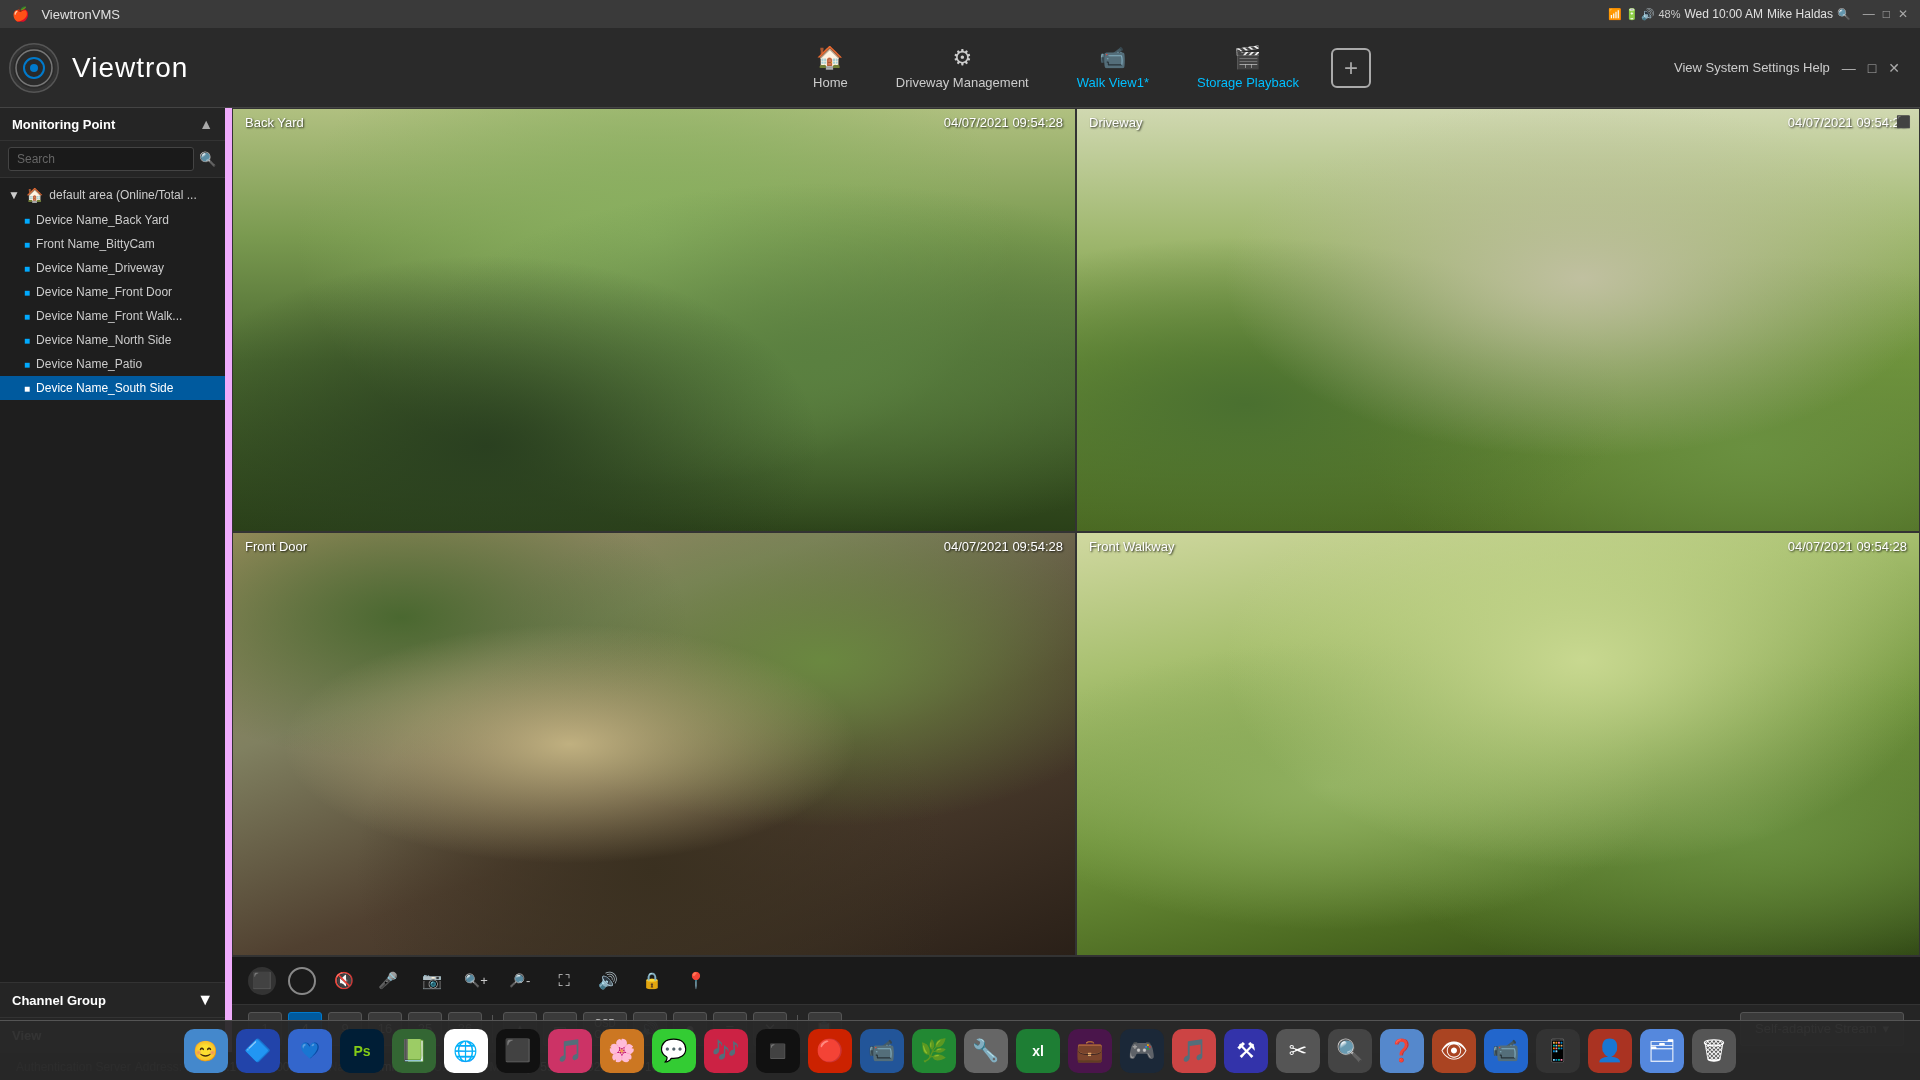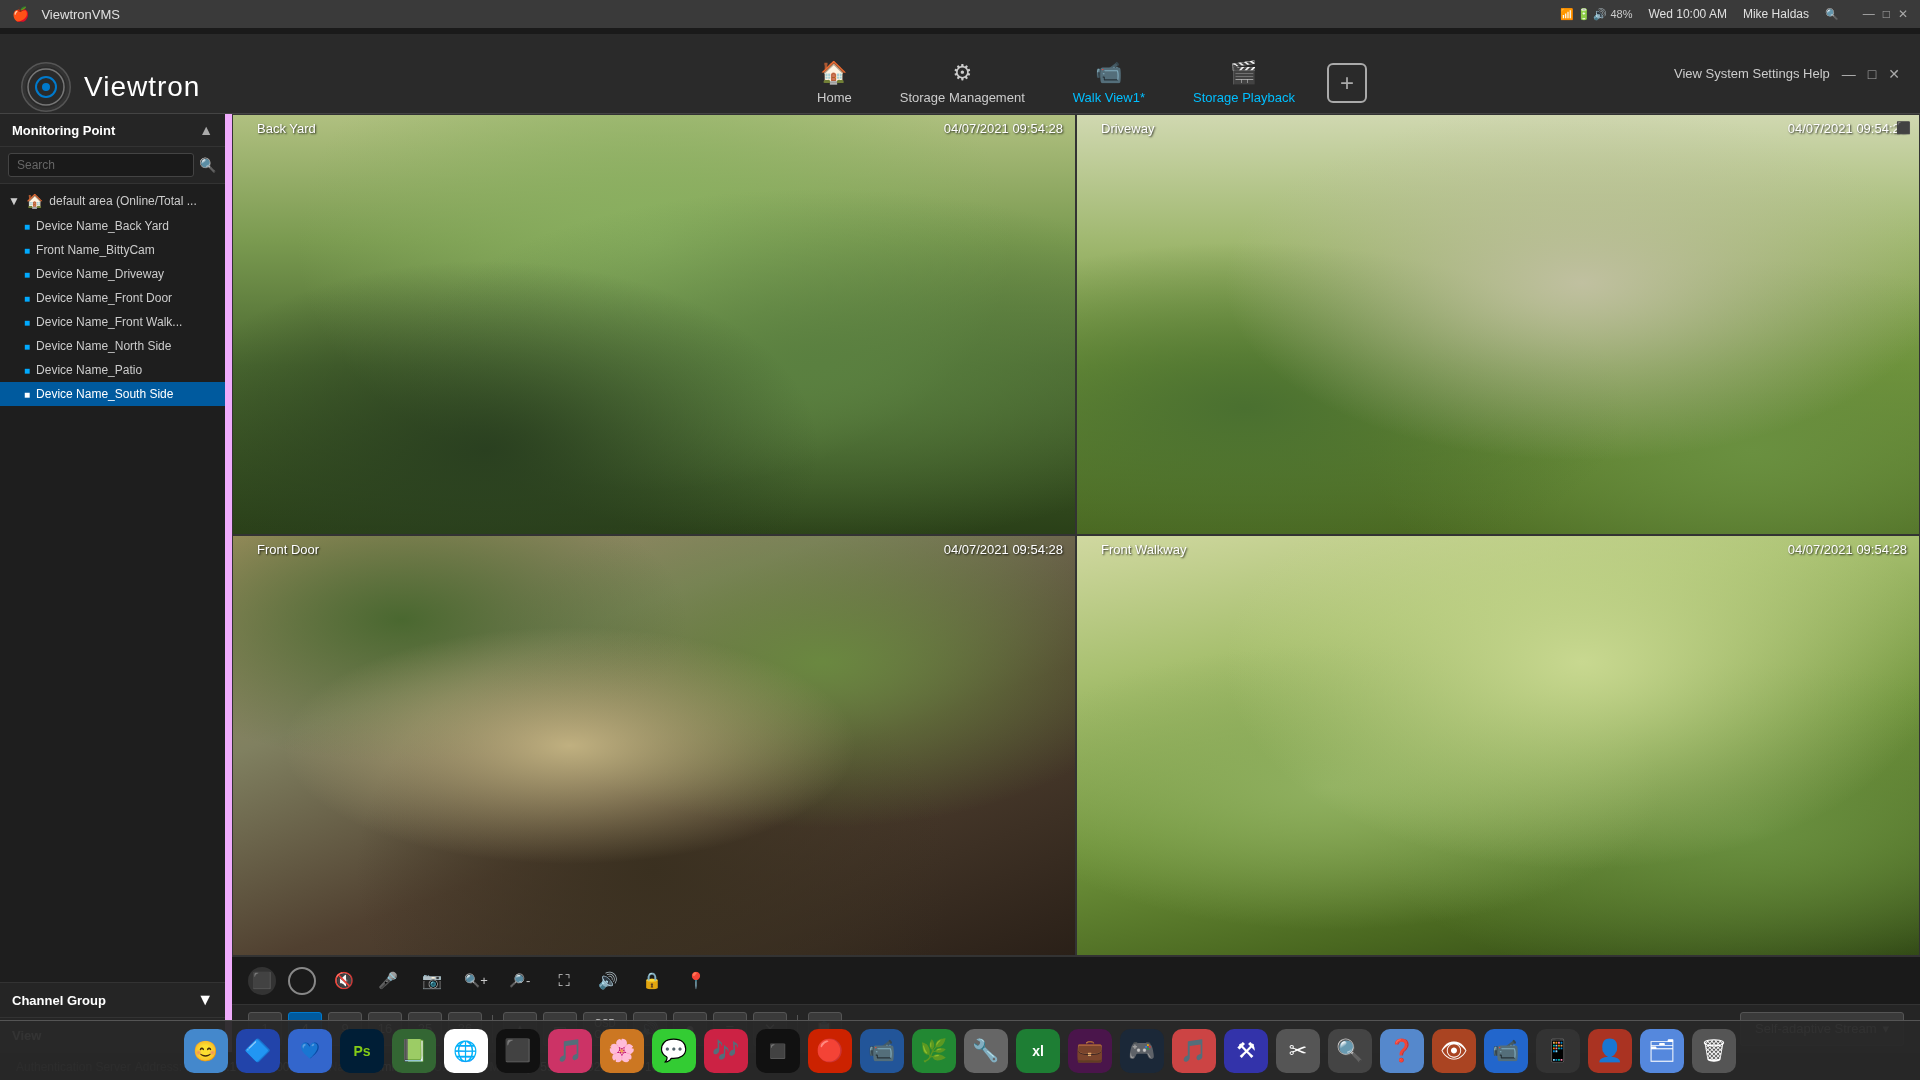--- a/index.html
+++ b/index.html
@@ -32,21 +32,21 @@
       color: #e0e0e0;
       font-weight: 500;
     }
     .titlebar-right {
       position: absolute;
       right: 12px;
       top: 0;
       height: 28px;
       display: flex;
       align-items: center;
-      gap: 16px;
+      gap: 4px;
       font-size: 11px;
       color: #ccc;
     }
     .titlebar-right .datetime {
       font-size: 12px;
       color: #e0e0e0;
     }
     .titlebar-right .username {
       font-size: 12px;
       color: #e0e0e0;
@@ -67,25 +67,24 @@
       font-size: 12px;
       color: #aaa;
       cursor: pointer;
     }
 
     
     .app-header {
       height: 80px;
       background: #2a2a2a;
       display: flex;
-      align-items: flex-end;
-      padding: 0 20px;
+      align-items: center;
+      padding: 0 8px;
       border-bottom: 1px solid #444;
       position: relative;
-      margin-top: 6px;
     }
     .logo-area {
       display: flex;
       align-items: center;
       gap: 12px;
       width: 240px;
     }
     .logo-icon {
       width: 52px;
       height: 52px;
@@ -300,21 +299,21 @@
       background: linear-gradient(160deg, #3a3a3a 0%, #6a6a6a 20%, #b0a080 35%, #8a7050 50%, #5a4a30 70%, #3a2a20 100%);
     }
     .video-cell-4 .video-bg-sim {
       width: 100%;
       height: 100%;
       background: linear-gradient(135deg, #4a7030 0%, #80a850 20%, #d0e0a0 40%, #c0d080 55%, #80a040 70%, #4a6a20 100%);
     }
     .cam-overlay-top {
       position: absolute;
       top: 0;
-      left: 12px;
+      left: 0;
       right: 0;
       display: flex;
       justify-content: space-between;
       align-items: center;
       padding: 6px 12px;
     }
     .cam-label-text {
       font-size: 13px;
       color: #fff;
       text-shadow: 1px 1px 2px rgba(0,0,0,0.8);
@@ -539,21 +538,21 @@
       <span class="logo-text">Viewtron</span>
     </div>
 
     <div class="nav-area">
       <div class="nav-item">
         <span class="nav-icon">🏠</span>
         <span class="nav-label">Home</span>
       </div>
       <div class="nav-item">
         <span class="nav-icon">⚙</span>
-        <span class="nav-label">Storage Management</span>
+        <span class="nav-label">Driveway Management</span>
       </div>
       <div class="nav-item">
         <span class="nav-icon" style="color:#00bfff;">📹</span>
         <span class="nav-label" style="color:#00bfff;">Walk View1*</span>
       </div>
       <div class="nav-item active">
         <span class="nav-icon">🎬</span>
         <span class="nav-label">Storage Playback</span>
       </div>
       <div class="nav-add-btn">+</div>

